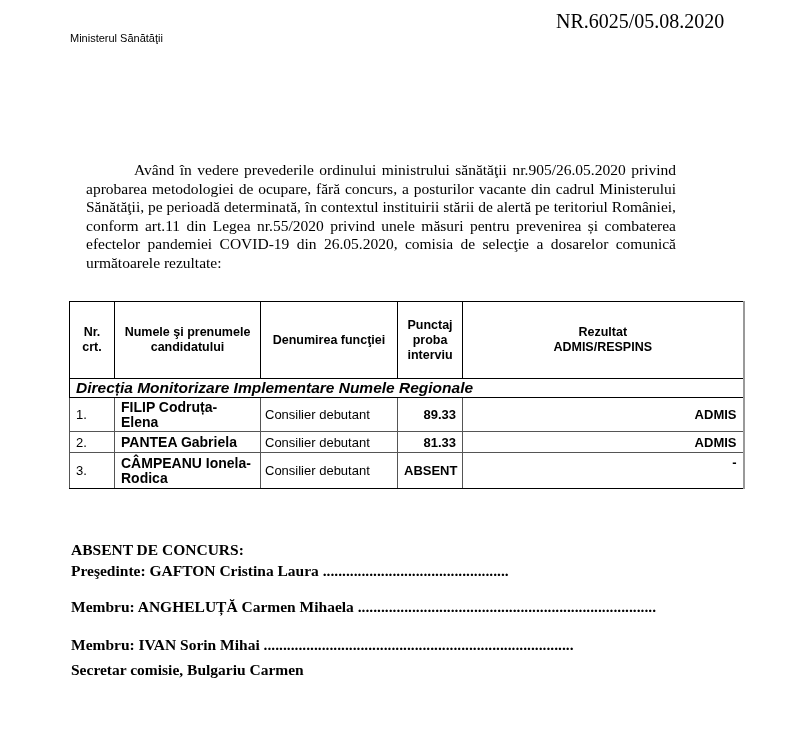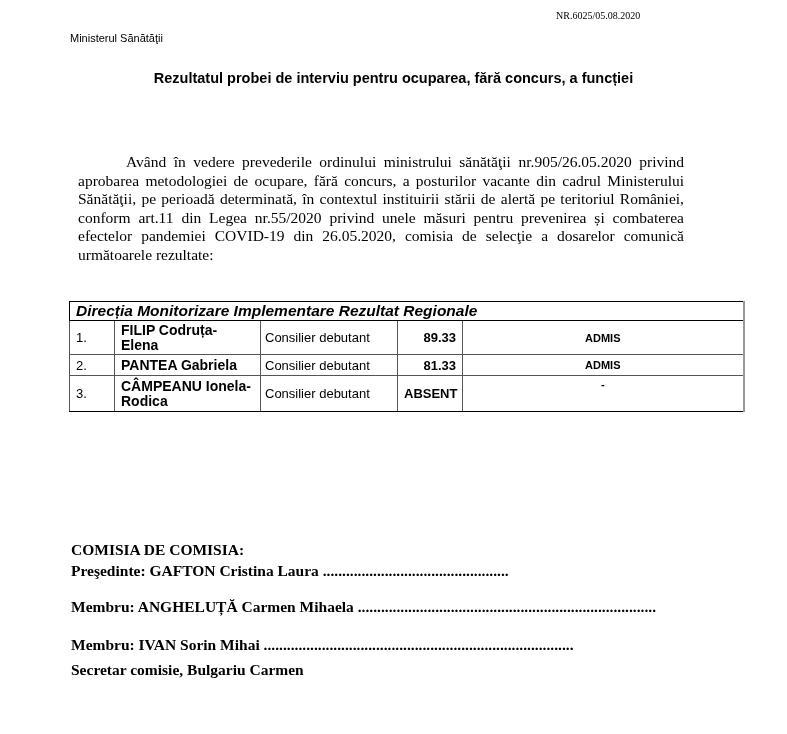--- a/index.html
+++ b/index.html
@@ -1,74 +1,83 @@
 <!DOCTYPE html>
 <html><head>
   <meta charset="utf-8">
   <style>
     html, body { margin: 0; padding: 0; background: #ffffff; }
     body { width: 787px; height: 734px; position: relative; overflow: hidden; color: #000; }
     .abs { position: absolute; }
     .serif { font-family: "Liberation Serif", "DejaVu Serif", serif; }
     .sans { font-family: "Liberation Sans", "DejaVu Sans", sans-serif; }
 
-    #docnum { left: 556px; top: 10px; font-size: 10px; }
+    #docnum { left: 556px; top: 10px; font-size: 20px; }
     #ministry { left: 70px; top: 32px; font-size: 11px; font-weight: normal; }
     #title { left: 60px; top: 69px; width: 667px; text-align: center; font-size: 14.5px; font-weight: bold; line-height: 18px; }
     #intro { left: 70px; top: 145px; width: 622px; font-size: 15.5px; line-height: 18.6px; text-align: justify; }
-    #intro p { margin: 8px; text-indent: 48px; }
+    #intro p { margin: 16px; text-indent: 48px; }
 
     table#results { position: absolute; left: 69px; top: 301px; width: 674px; border-collapse: collapse; table-layout: fixed; }
     #results td { border: 1px solid #000; padding: 0 6px; vertical-align: middle; font-size: 12.5px; }
     #results tr.hdr td { height: 76px; text-align: center; font-weight: bold; line-height: 15px; font-size: 12.5px; }
     #results tr.hdr td.nr { padding-left: 4px; padding-right: 4px; }
     #results tr.section td { height: 18px; font-size: 15.5px; font-weight: bold; font-style: italic; padding-left: 6px; border-bottom: 1.5px solid #000; }
     #results tr.sub td { height: 28px; vertical-align: top; font-size: 12.5px; font-weight: bold; font-style: italic; padding-top: 1px; padding-left: 6px; }
     #results tr.row td { border-color: #555; }
     #results tr.r1 td { height: 33px; }
     #results tr.r2 td { height: 20px; }
     #results tr.r3 td { height: 33px; }
     #results td.name { font-weight: bold; font-size: 14px; line-height: 15px; }
     #results td.func { font-size: 13px; padding-left: 4px; }
     #results td.score { text-align: right; font-weight: bold; font-size: 13px; }
-    #results td.result { text-align: center; font-weight: bold; font-size: 11px; }
+    #results td.result { text-align: right; font-weight: bold; font-size: 13px; }
     #results td.result.dash { vertical-align: top; padding-top: 2px; }
     #results td.nrc { font-size: 13px; }
     #results tr.row:last-child td { border-bottom: 1.5px solid #000; }
     .right-edge { border-right: 2px solid #999 !important; }
 
     #committee { left: 71px; top: 540px; font-size: 15.5px; font-weight: bold; line-height: 20px; }
     #committee .line { position: absolute; left: 0; white-space: nowrap; }
   </style>
 </head>
 <body>
 
 <div class="abs serif" id="docnum">NR.6025/05.08.2020</div>
 
 <div class="abs sans" id="ministry">Ministerul Sănătăţii</div>
 
 <div class="abs sans" id="title">
-  <div>Rezultatul probei de interviu pentru ocuparea, fără concurs, a funcției</div>
 </div>
 
 <div class="abs serif" id="intro">
   <p>Având în vedere prevederile ordinului ministrului sănătăţii nr.905/26.05.2020 privind aprobarea metodologiei de ocupare, fără concurs, a posturilor vacante din cadrul Ministerului Sănătăţii, pe perioadă determinată, în contextul instituirii stării de alertă pe teritoriul României, conform art.11 din Legea nr.55/2020 privind unele măsuri pentru prevenirea și combaterea efectelor pandemiei COVID-19 din 26.05.2020, comisia de selecţie a dosarelor comunică următoarele rezultate:</p>
 </div>
 
 <table id="results" class="sans">
   <colgroup>
     <col style="width:45px">
     <col style="width:146px">
     <col style="width:137px">
     <col style="width:65px">
     <col style="width:281px">
   </colgroup>
   <tbody>
+      <tr class="hdr">
+    <td class="nr">Nr. crt.</td>
+    <td>Numele şi prenumele candidatului</td>
+    <td>Denumirea funcţiei</td>
+    <td>Punctaj proba interviu</td>
+    <td class="right-edge">
+      <div>Rezultat</div>
+      <div>ADMIS/RESPINS</div>
+    </td>
+  </tr>
   <tr class="section">
-    <td colspan="5" class="right-edge">Direcția Monitorizare Implementare Rezultat Regionale</td>
+    <td colspan="5" class="right-edge">Direcția Monitorizare Implementare Numele Regionale</td>
   </tr>
   <tr class="row r1">
     <td class="nrc">1.</td>
     <td class="name">FILIP Codruța-Elena</td>
     <td class="func">Consilier debutant</td>
     <td class="score">89.33</td>
     <td class="result right-edge">ADMIS</td>
   </tr>
   <tr class="row r2">
     <td class="nrc">2.</td>
@@ -81,18 +90,18 @@
     <td class="nrc">3.</td>
     <td class="name">CÂMPEANU Ionela-Rodica</td>
     <td class="func">Consilier debutant</td>
     <td class="score">ABSENT</td>
     <td class="result dash right-edge">-</td>
   </tr>
 </tbody>
   </table>
 
 <div class="abs serif" id="committee">
-  <div class="line" style="top:0px">COMISIA DE COMISIA:</div>
+  <div class="line" style="top:0px">ABSENT DE CONCURS:</div>
   <div class="line" style="top:21px">Preşedinte: GAFTON Cristina Laura ................................................</div>
   <div class="line" style="top:57px">Membru: ANGHELUȚĂ Carmen Mihaela .............................................................................</div>
   <div class="line" style="top:95px">Membru: IVAN Sorin Mihai ................................................................................</div>
   <div class="line" style="top:120px">Secretar comisie, Bulgariu Carmen</div>
 </div>
 
 </body></html>

